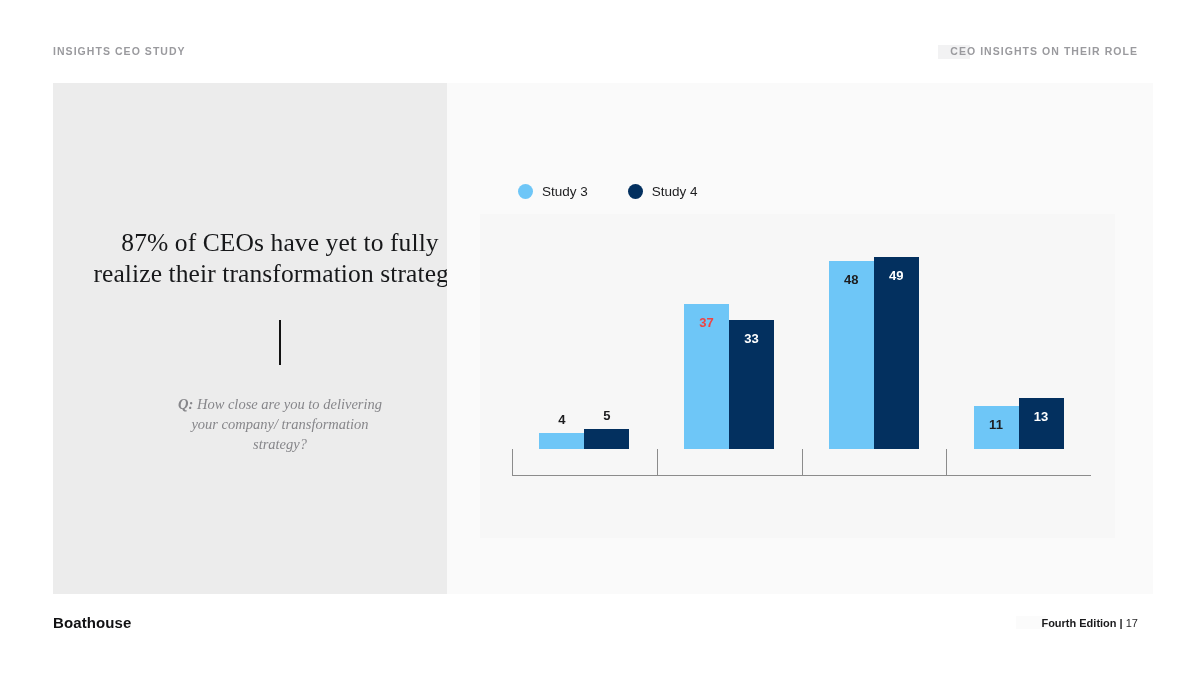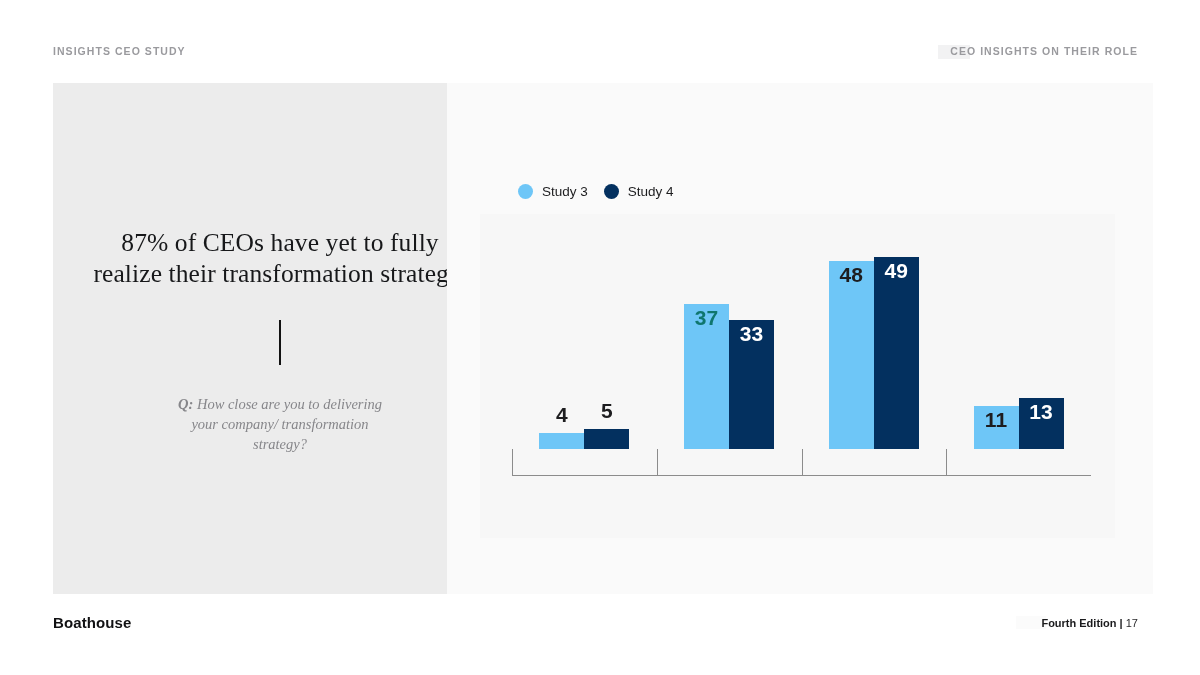--- a/index.html
+++ b/index.html
@@ -107,21 +107,21 @@
     background: #f7f7f7;
   }
 
   
   .legend {
     position: absolute;
     left: 71px;
     top: 101px;
     display: flex;
     align-items: flex-end;
-    gap: 16px;
+    gap: 40px;
   }
   .legend-item {
     display: flex;
     align-items: center;
     gap: 9px;
   }
   .legend-dot {
     width: 15px;
     height: 15px;
     border-radius: 50%;
@@ -176,21 +176,21 @@
   }
   .bar {
     width: 45px;
     display: block;
   }
   .bar-value {
     position: absolute;
     left: 0;
     right: 0;
     text-align: center;
-    font-size: 21px;
+    font-size: 13px;
     font-weight: bold;
     letter-spacing: 0.2px;
   }
 
   .axis-line {
     position: absolute;
     left: 32px;
     right: 24px;
     bottom: 62px;
     height: 1px;
@@ -295,21 +295,21 @@
             <div class="bar-wrap">
               <div class="bar" style="height: 20px; background: rgb(3, 48, 95);"></div>
               <div class="bar-value" style="color: rgb(29, 29, 31); bottom: 26px;">5</div>
             </div>
           </div>
         </div>
         <div class="group">
           <div class="bars">
             <div class="bar-wrap">
               <div class="bar" style="height: 145px; background: rgb(110, 198, 247);"></div>
-              <div class="bar-value" style="color: #0f766e; bottom: 119px;">37</div>
+              <div class="bar-value" style="color: #ef4444; bottom: 119px;">37</div>
             </div>
             <div class="bar-wrap">
               <div class="bar" style="height: 129px; background: rgb(3, 48, 95);"></div>
               <div class="bar-value" style="color: rgb(255, 255, 255); bottom: 103px;">33</div>
             </div>
           </div>
         </div>
         <div class="group">
           <div class="bars">
             <div class="bar-wrap">

